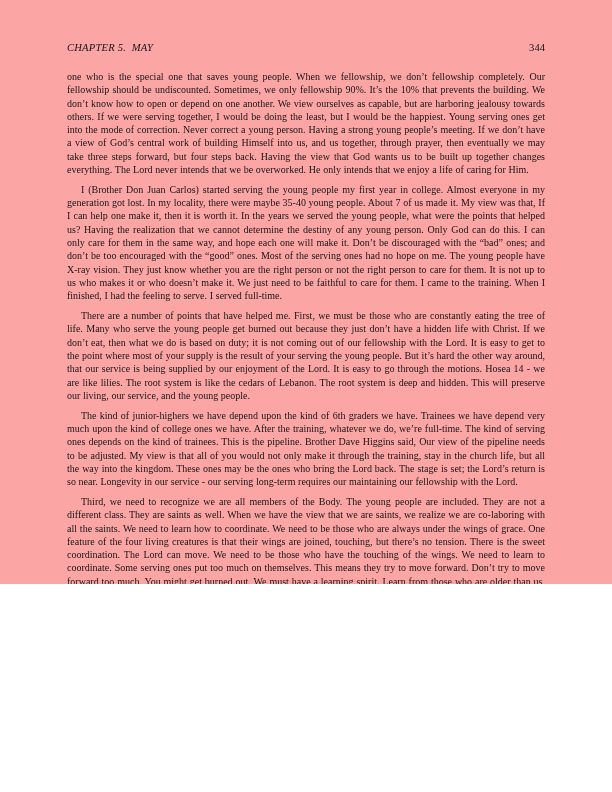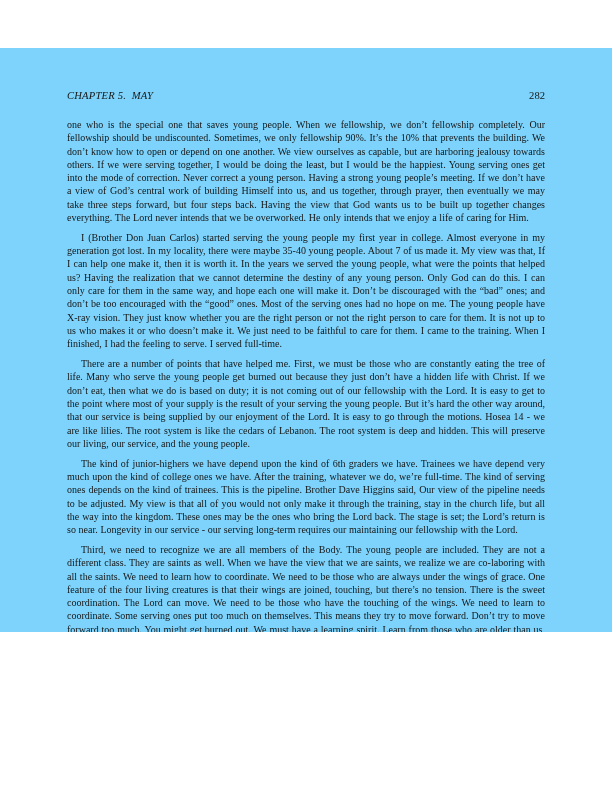--- a/index.html
+++ b/index.html
@@ -4,27 +4,26 @@
 <style>
   html, body {
     margin: 0;
     padding: 0;
     background: #ffffff;
   }
   .page {
     position: relative;
     width: 612px;
     height: 584px;
-    background: #7dd3fc;
+    background: #fca5a5;
     box-sizing: border-box;
     padding: 42px 67px 0 67px;
     font-family: "Liberation Serif", "DejaVu Serif", serif;
     color: #161616;
     overflow: hidden;
-    margin-top: 48px;
   }
   .running-header {
     display: flex;
     justify-content: space-between;
     align-items: baseline;
     font-size: 10.6px;
     margin-bottom: 17px;
   }
   .running-header .chapter {
     font-style: italic;
@@ -45,21 +44,21 @@
   .body-text p.no-indent {
     text-indent: 0;
   }
 </style>
 </head>
 <body>
 
 <div class="page">
   <div class="running-header">
     <span class="chapter">CHAPTER 5.  MAY</span>
-    <span class="pagenum">282</span>
+    <span class="pagenum">344</span>
   </div>
 
   <div class="body-text">
     <p class="no-indent">one who is the special one that saves young people. When we fellowship, we don’t fellowship completely. Our fellowship should be undiscounted. Sometimes, we only fellowship 90%. It’s the 10% that prevents the building. We don’t know how to open or depend on one another. We view ourselves as capable, but are harboring jealousy towards others. If we were serving together, I would be doing the least, but I would be the happiest. Young serving ones get into the mode of correction. Never correct a young person. Having a strong young people’s meeting. If we don’t have a view of God’s central work of building Himself into us, and us together, through prayer, then eventually we may take three steps forward, but four steps back. Having the view that God wants us to be built up together changes everything. The Lord never intends that we be overworked. He only intends that we enjoy a life of caring for Him.</p>
     <p>I (Brother Don Juan Carlos) started serving the young people my first year in college. Almost everyone in my generation got lost. In my locality, there were maybe 35-40 young people. About 7 of us made it. My view was that, If I can help one make it, then it is worth it. In the years we served the young people, what were the points that helped us? Having the realization that we cannot determine the destiny of any young person. Only God can do this. I can only care for them in the same way, and hope each one will make it. Don’t be discouraged with the “bad” ones; and don’t be too encouraged with the “good” ones. Most of the serving ones had no hope on me. The young people have X-ray vision. They just know whether you are the right person or not the right person to care for them. It is not up to us who makes it or who doesn’t make it. We just need to be faithful to care for them. I came to the training. When I finished, I had the feeling to serve. I served full-time.</p>
     <p>There are a number of points that have helped me. First, we must be those who are constantly eating the tree of life. Many who serve the young people get burned out because they just don’t have a hidden life with Christ. If we don’t eat, then what we do is based on duty; it is not coming out of our fellowship with the Lord. It is easy to get to the point where most of your supply is the result of your serving the young people. But it’s hard the other way around, that our service is being supplied by our enjoyment of the Lord. It is easy to go through the motions. Hosea 14 - we are like lilies. The root system is like the cedars of Lebanon. The root system is deep and hidden. This will preserve our living, our service, and the young people.</p>
     <p>The kind of junior-highers we have depend upon the kind of 6th graders we have. Trainees we have depend very much upon the kind of college ones we have. After the training, whatever we do, we’re full-time. The kind of serving ones depends on the kind of trainees. This is the pipeline. Brother Dave Higgins said, Our view of the pipeline needs to be adjusted. My view is that all of you would not only make it through the training, stay in the church life, but all the way into the kingdom. These ones may be the ones who bring the Lord back. The stage is set; the Lord’s return is so near. Longevity in our service - our serving long-term requires our maintaining our fellowship with the Lord.</p>
     <p>Third, we need to recognize we are all members of the Body. The young people are included. They are not a different class. They are saints as well. When we have the view that we are saints, we realize we are co-laboring with all the saints. We need to learn how to coordinate. We need to be those who are always under the wings of grace. One feature of the four living creatures is that their wings are joined, touching, but there’s no tension. There is the sweet coordination. The Lord can move. We need to be those who have the touching of the wings. We need to learn to coordinate. Some serving ones put too much on themselves. This means they try to move forward. Don’t try to move forward too much. You might get burned out. We must have a learning spirit. Learn from those who are older than us, and those who are younger than us. We need to help the young people have a divine sense of value. In order to do that, we must be the right person, a good pattern. If we are the right person, this will have a deep effect on the young people. The best place to preach the gospel is in the homes.</p>
   </div>
 </div>

